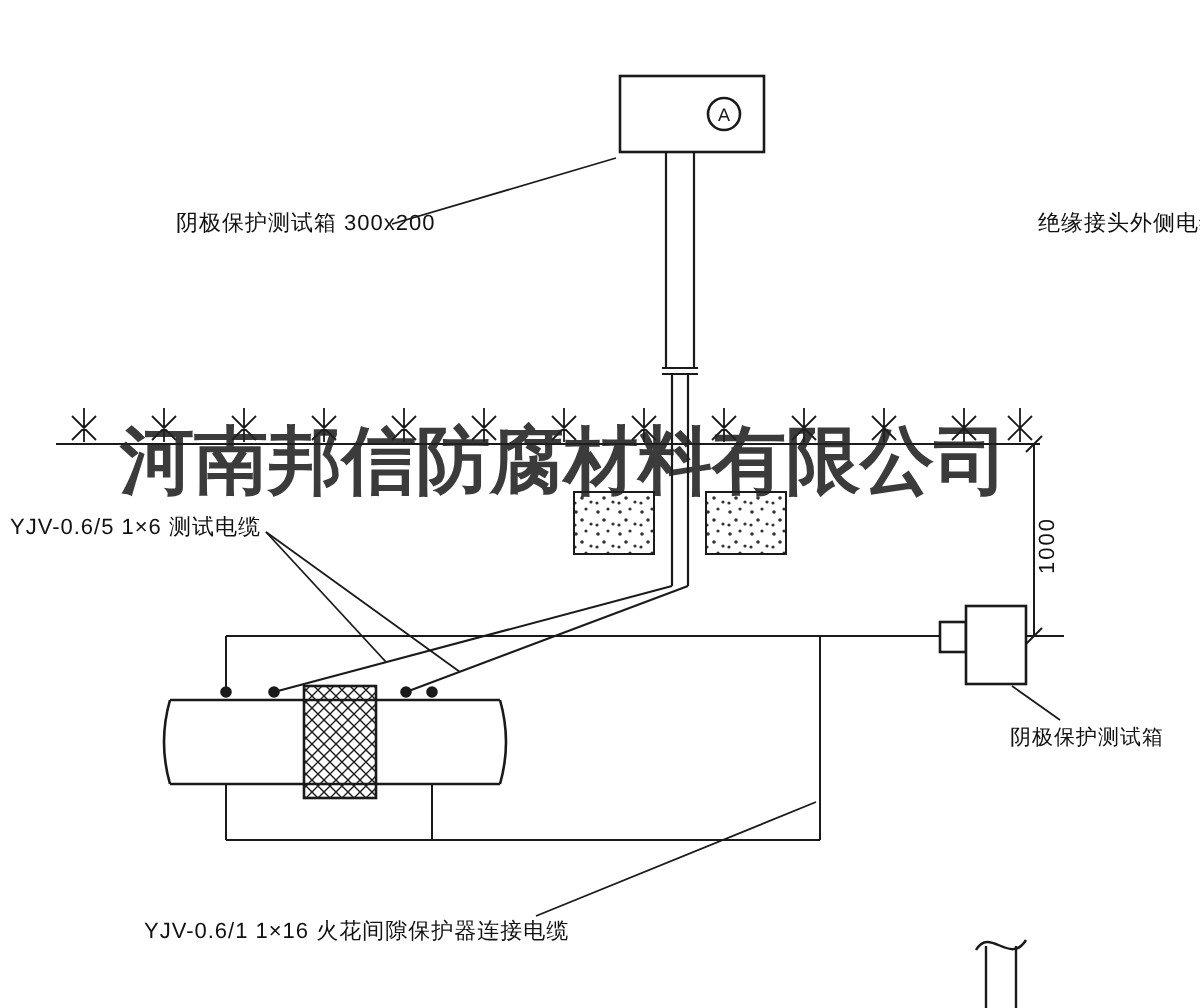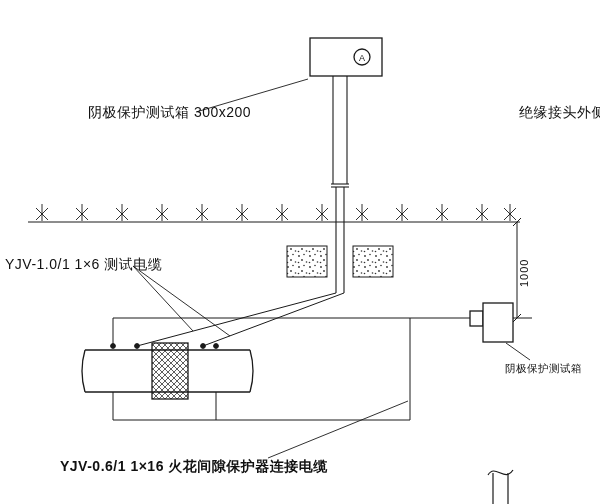--- a/index.html
+++ b/index.html
@@ -2,21 +2,21 @@
 <html><head>
 <meta charset="utf-8">
 <style>
   html,body{margin:0;padding:0;background:#fff;}
   #stage{
     position:relative;width:600px;height:504px;background:#ffffff;
     overflow:hidden;font-family:"Liberation Sans",sans-serif;color:#111;
   }
   svg{position:absolute;left:0;top:0;}
   .lbl{
-    position:absolute;font-size:14px;color:#111;white-space:nowrap;
+    position:absolute;font-size:11px;color:#111;white-space:nowrap;
     font-family:"Liberation Sans",sans-serif;letter-spacing:0.5px;
   }
   .lbl.small{font-size:10.5px;}
   #dim-1000{
     position:absolute;left:518px;top:287px;font-size:11px;white-space:nowrap;
     transform-origin:0 0;transform:rotate(-90deg);letter-spacing:1px;
   }
   #watermark{
     position:absolute;left:60px;top:206px;width:480px;
     font-family:"Liberation Serif",serif;font-weight:bold;font-size:37px;
@@ -125,21 +125,22 @@
       <line x1="493" y1="473" x2="493" y2="504"></line>
       <line x1="508" y1="473" x2="508" y2="504"></line>
       <path d="M488,475 C495,463 505,483 513,470"></path>
     </g>
   </svg>
 
   <div class="lbl" style="left:88px;top:104px;">阴极保护测试箱 300x200</div>
 
   <div class="lbl" style="left:519px;top:104px;">绝缘接头外侧电缆</div>
 
-  <div class="lbl" style="left:5px;top:256px;">YJV-1.0/1 1×6  测试电缆</div>
+  <div class="lbl" style="left:5px;top:256px;">YJV-0.6/5 1×6  测试电缆</div>
 
   <div class="lbl small" style="left:505px;top:362px;">阴极保护测试箱</div>
 
-  <div class="lbl" style="left:60px;top:458px;font-weight:bold;">YJV-0.6/1 1×16  火花间隙保护器连接电缆</div>
+  <div class="lbl" style="left:72px;top:458px;">YJV-0.6/1 1×16  火花间隙保护器连接电缆</div>
 
   <div id="dim-1000">1000</div>
 
+  <div id="watermark">河南邦信防腐材料有限公司</div>
 </div>
 
 </body></html>

